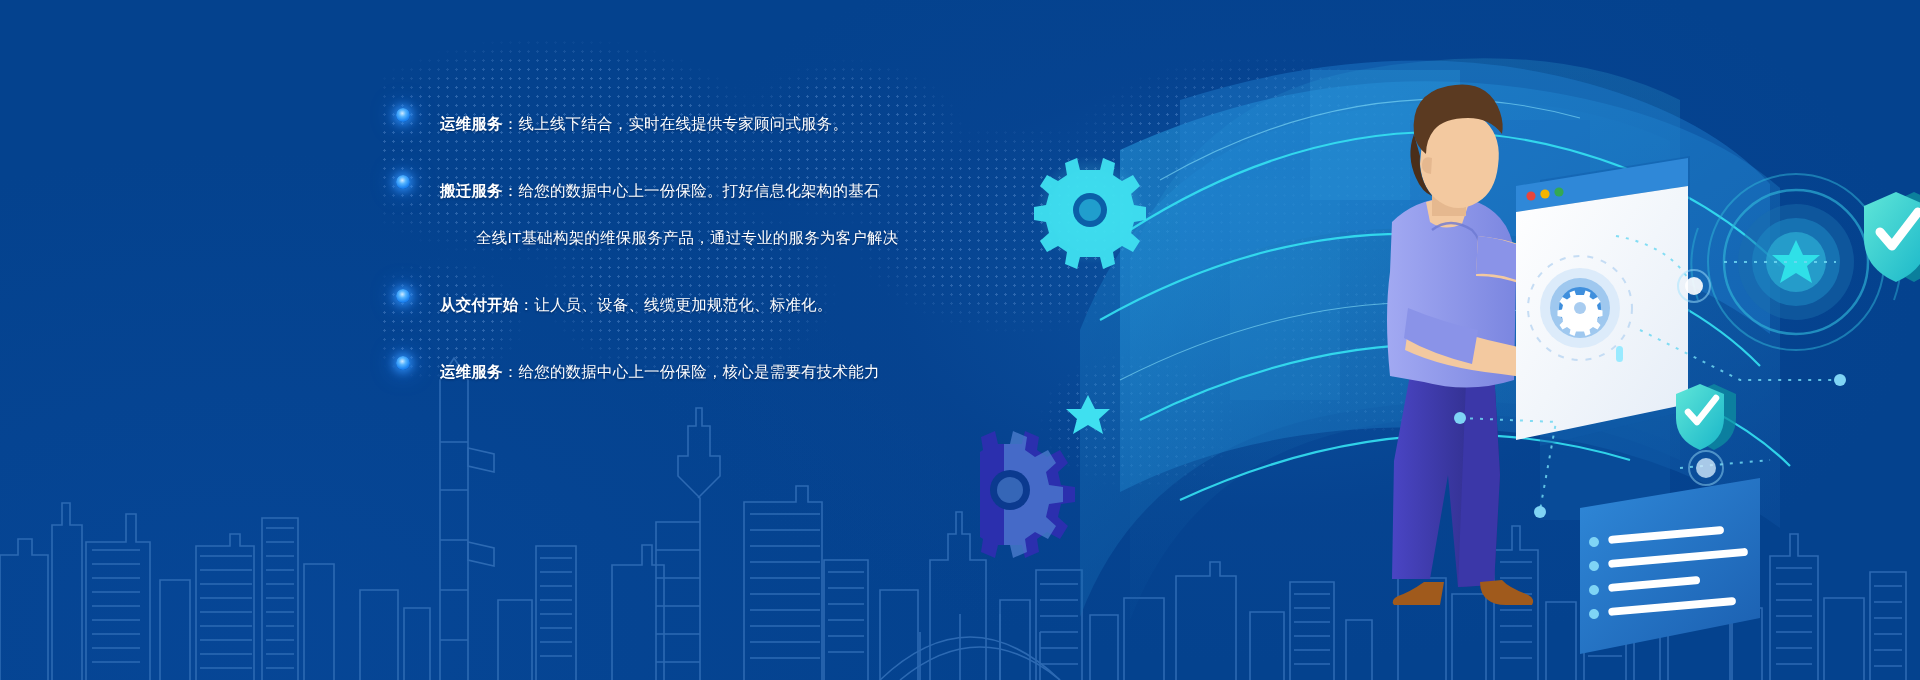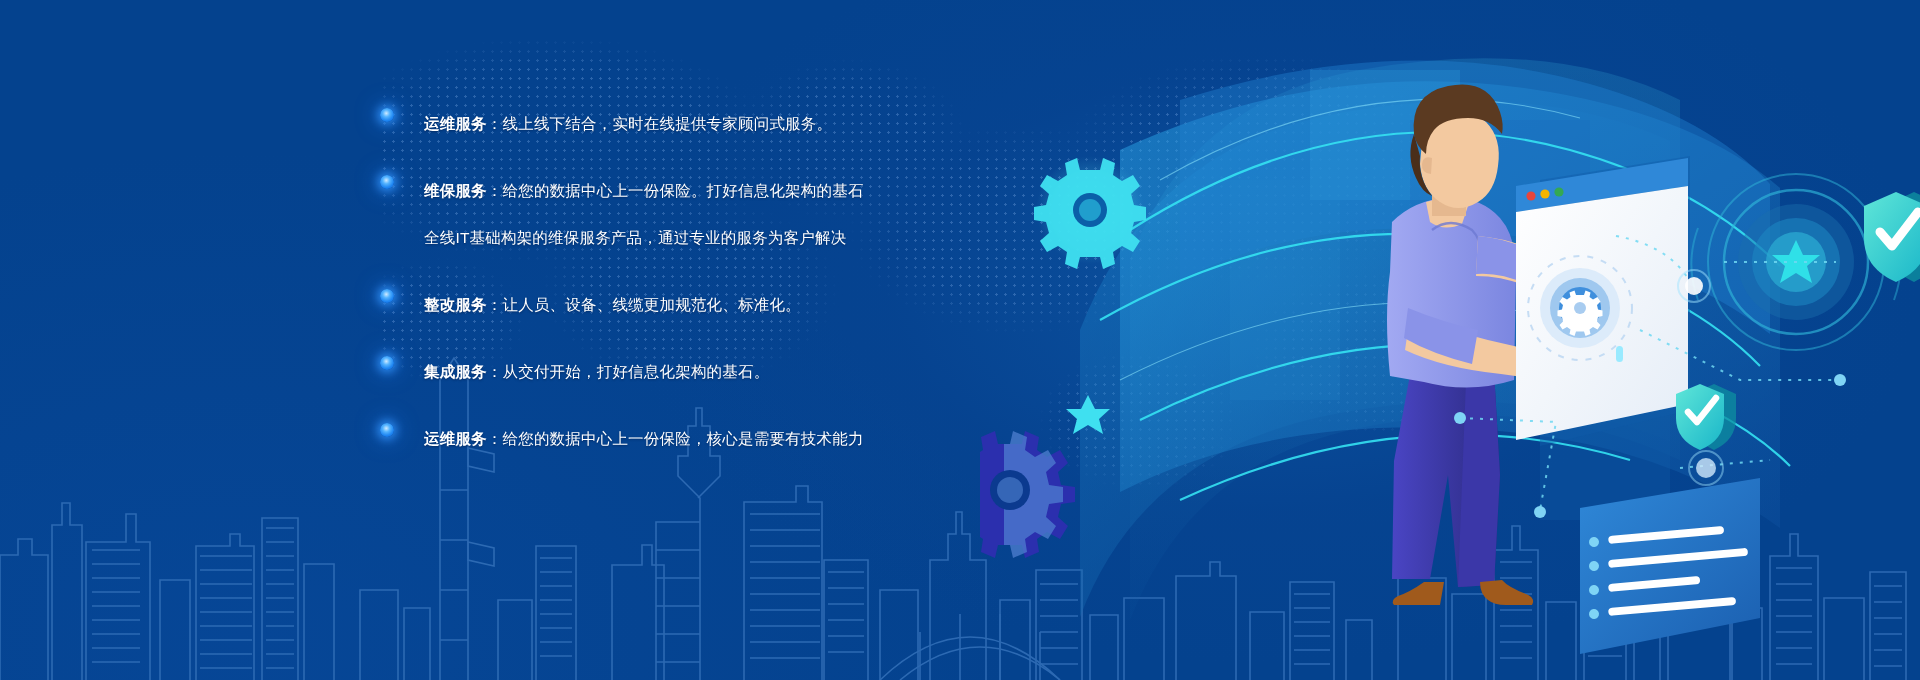--- a/index.html
+++ b/index.html
@@ -45,21 +45,21 @@
        radial-gradient(ellipse 260px 150px at 880px 150px,#000 0%,#000 52%,transparent 78%),
        radial-gradient(ellipse 170px 110px at 1000px 330px,#000 0%,#000 50%,transparent 78%),
        radial-gradient(ellipse 130px 90px at 760px 400px,#000 0%,#000 50%,transparent 78%),
        radial-gradient(ellipse 110px 80px at 60px 300px,#000 0%,#000 50%,transparent 78%);
     opacity:.85;
   }
   .skyline{position:absolute;left:0;bottom:0;width:1920px;height:330px;}
 
   
   .feature-list{
-    position:absolute;left:380px;top:100px;width:700px;
+    position:absolute;left:396px;top:100px;width:700px;
   }
   .feature-item{
     position:relative;
     padding-left:44px;
     margin-bottom:20px;
     color:#ffffff;
   }
   .bullet{
     position:absolute;left:0;top:8px;
     width:14px;height:14px;border-radius:50%;
@@ -67,21 +67,21 @@
     box-shadow:0 0 9px 3px rgba(50,150,255,.75), 0 0 20px 6px rgba(40,130,245,.35);
   }
   .feature-line{
     font-size:15.5px;
     line-height:47px;
     white-space:nowrap;
     letter-spacing:.2px;
     text-shadow:0 1px 2px rgba(0,20,60,.5);
   }
   .feature-line .term{font-weight:bold;}
-  .feature-line.cont{padding-left:0;}
+  .feature-line.cont{padding-left:0;margin-left:36px;}
 
   
   .illustration{position:absolute;left:980px;top:30px;width:940px;height:650px;}
   .illustration svg{display:block;}
 </style>
 </head>
 <body>
 
 <div id="stage">
 
@@ -160,38 +160,32 @@
     <div class="feature-item">
       <span class="bullet"></span>
       <div class="feature-line">
         <span class="term">运维服务</span><span>：</span><span>线上线下结合，实时在线提供专家顾问式服务。</span>
       </div>
     </div>
 
     <div class="feature-item">
       <span class="bullet"></span>
       <div class="feature-line">
-        <span class="term">维保服务</span><span>：</span><span>给您的数据中心上一份保险。打好信息化架构的基石</span>
+        <span class="term">搬迁服务</span><span>：</span><span>给您的数据中心上一份保险。打好信息化架构的基石</span>
       </div>
       <div class="feature-line cont">全线IT基础构架的维保服务产品，通过专业的服务为客户解决</div>
     </div>
 
     <div class="feature-item">
       <span class="bullet"></span>
       <div class="feature-line">
-        <span class="term">整改服务</span><span>：</span><span>让人员、设备、线缆更加规范化、标准化。</span>
+        <span class="term">从交付开始</span><span>：</span><span>让人员、设备、线缆更加规范化、标准化。</span>
       </div>
     </div>
 
-    <div class="feature-item">
-      <span class="bullet"></span>
-      <div class="feature-line">
-        <span class="term">集成服务</span><span>：</span><span>从交付开始，打好信息化架构的基石。</span>
-      </div>
-    </div>
 
     <div class="feature-item">
       <span class="bullet"></span>
       <div class="feature-line">
         <span class="term">运维服务</span><span>：</span><span>给您的数据中心上一份保险，核心是需要有技术能力</span>
       </div>
     </div>
 
   </div>
 

